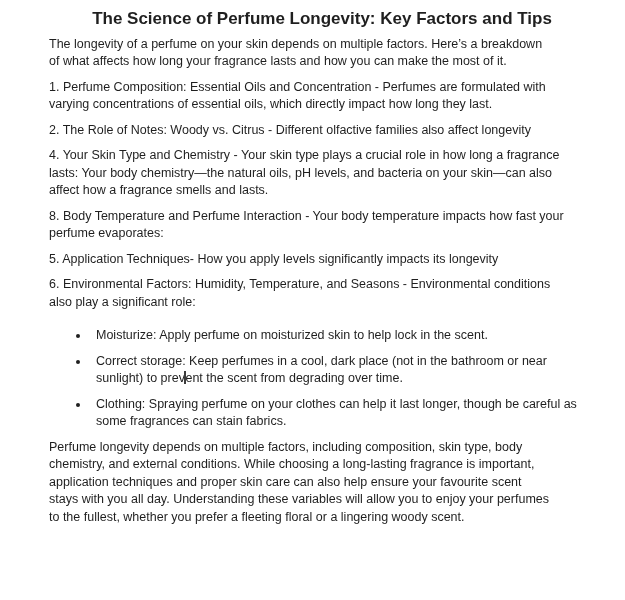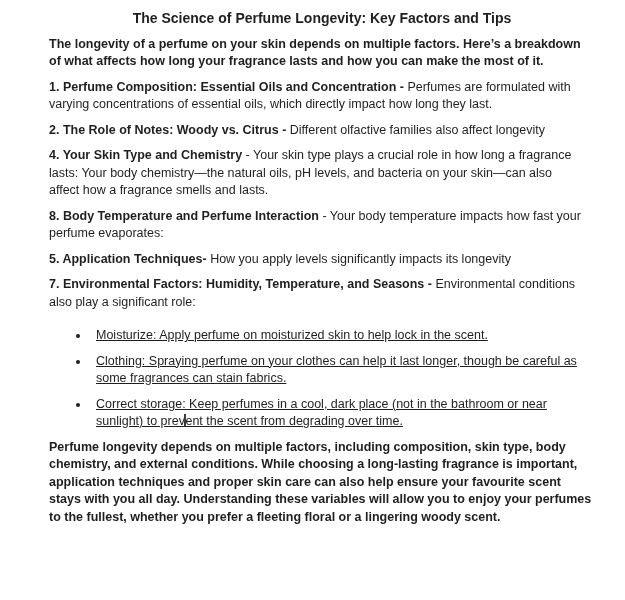--- a/index.html
+++ b/index.html
@@ -14,41 +14,40 @@
     font-family: "Liberation Sans", sans-serif;
     color: #1f1f1f;
     -webkit-font-smoothing: antialiased;
   }
   .doc {
     padding: 10px 30px 0 49px;
     box-sizing: border-box;
     width: 625px;
   }
   .title {
-    font-size: 14px;
+    font-size: 17px;
     font-weight: 700;
     line-height: 17.5px;
     text-align: center;
     white-space: pre;
     margin-bottom: 8px;
   }
   .para {
     font-size: 12.5px;
     line-height: 17.5px;
     white-space: pre;
     margin: 0 0 8px 0;
   }
   .bold, .para.all-bold {
-    font-weight: 700;
+    font-weight: 400;
   }
   ul.tips {
     list-style: none;
     margin: 16px 0 0 0;
     padding: 0 0 0 25px;
-    text-decoration: underline;
   }
   ul.tips li {
     position: relative;
     padding-left: 22px;
     font-size: 12.5px;
     line-height: 17.5px;
     white-space: pre;
     margin-bottom: 8px;
   }
   ul.tips li .marker {
@@ -86,30 +85,30 @@
 
   <p class="para"><span class="bold">4. Your Skin Type and Chemistry</span><span> - Your skin type plays a crucial role in how long a fragrance
 lasts: Your body chemistry—the natural oils, pH levels, and bacteria on your skin—can also
 affect how a fragrance smells and lasts.</span></p>
 
   <p class="para"><span class="bold">8. Body Temperature and Perfume Interaction</span><span> - Your body temperature impacts how fast your
 perfume evaporates:</span></p>
 
   <p class="para"><span class="bold">5. Application Techniques-</span><span> How you apply levels significantly impacts its longevity</span></p>
 
-  <p class="para"><span class="bold">7. Environmental Factors: Humidity, Temperature, and Seasons -</span><span> Environmental conditions
+  <p class="para"><span class="bold">6. Environmental Factors: Humidity, Temperature, and Seasons -</span><span> Environmental conditions
 also play a significant role:</span></p>
 
 
   <ul class="tips">
     <li><span class="marker"></span><span>Moisturize: Apply perfume on moisturized skin to help lock in the scent.</span></li>
+    <li><span class="marker"></span><span>Correct storage: Keep perfumes in a cool, dark place (not in the bathroom or near
+sunlight) to prev</span><span class="caret"></span><span>ent the scent from degrading over time.</span></li>
     <li><span class="marker"></span><span>Clothing: Spraying perfume on your clothes can help it last longer, though be careful as
 some fragrances can stain fabrics.</span></li>
-    <li><span class="marker"></span><span>Correct storage: Keep perfumes in a cool, dark place (not in the bathroom or near
-sunlight) to prev</span><span class="caret"></span><span>ent the scent from degrading over time.</span></li>
   </ul>
 
   <p class="para all-bold">Perfume longevity depends on multiple factors, including composition, skin type, body
 chemistry, and external conditions. While choosing a long-lasting fragrance is important,
 application techniques and proper skin care can also help ensure your favourite scent
 stays with you all day. Understanding these variables will allow you to enjoy your perfumes
 to the fullest, whether you prefer a fleeting floral or a lingering woody scent.</p>
 
 </div>
 

